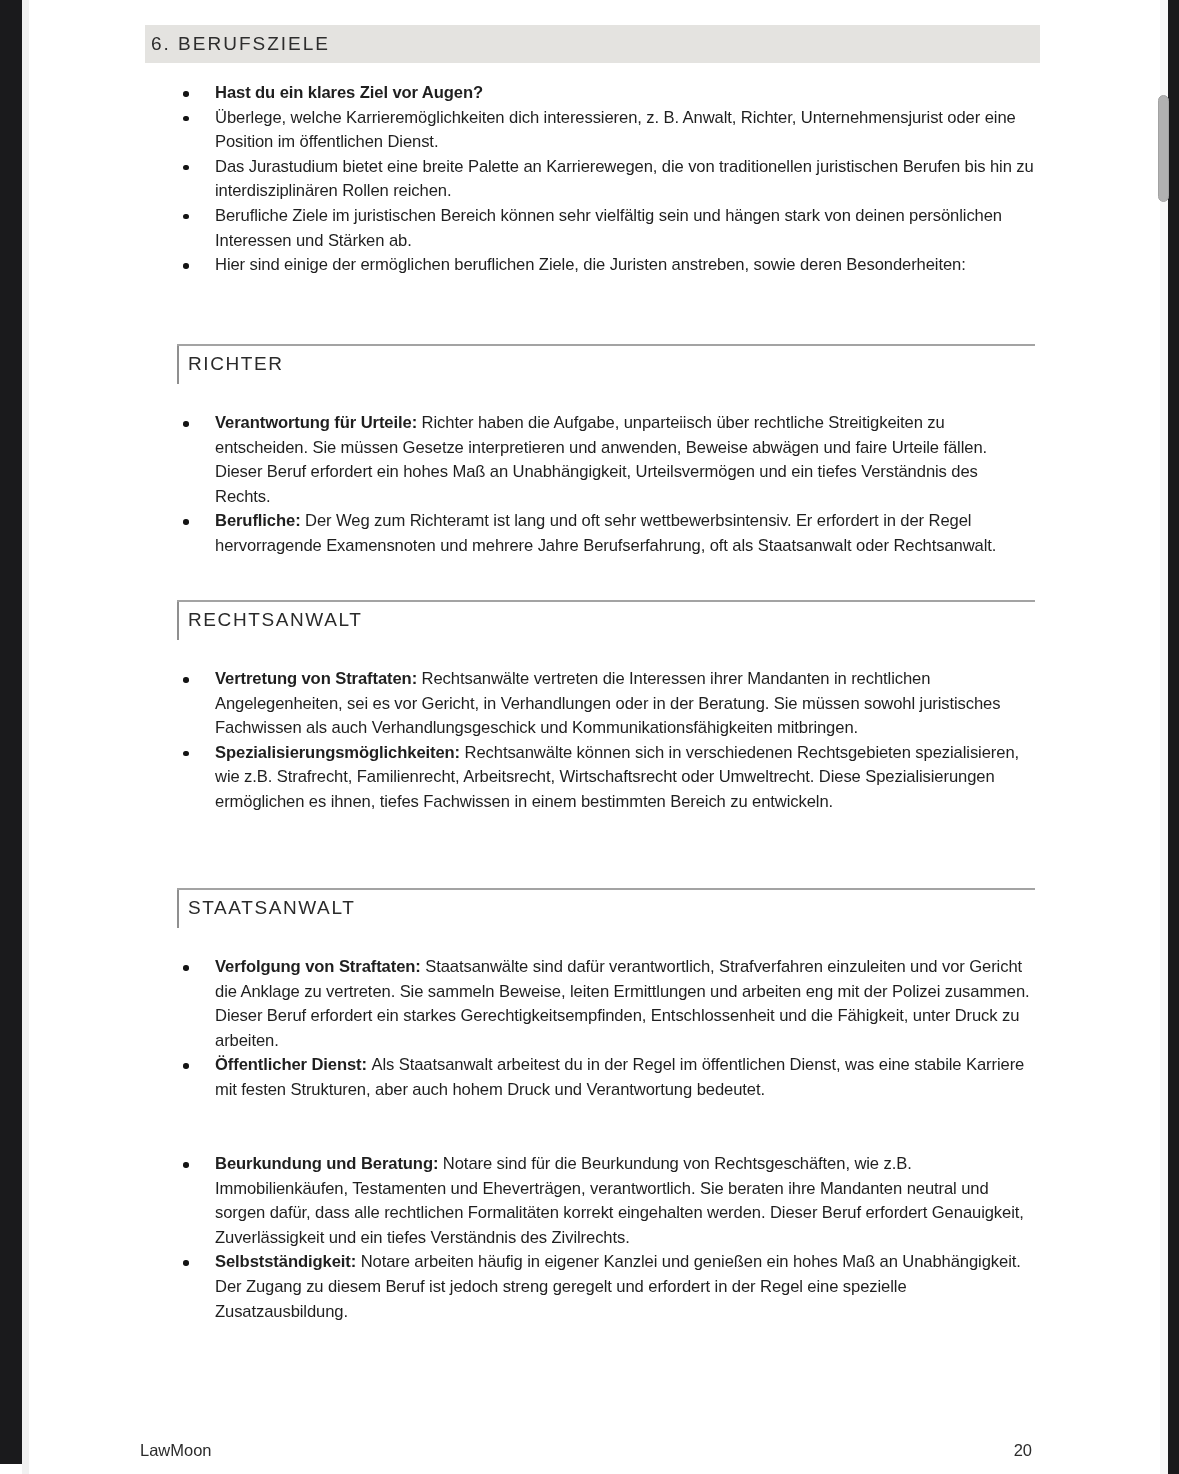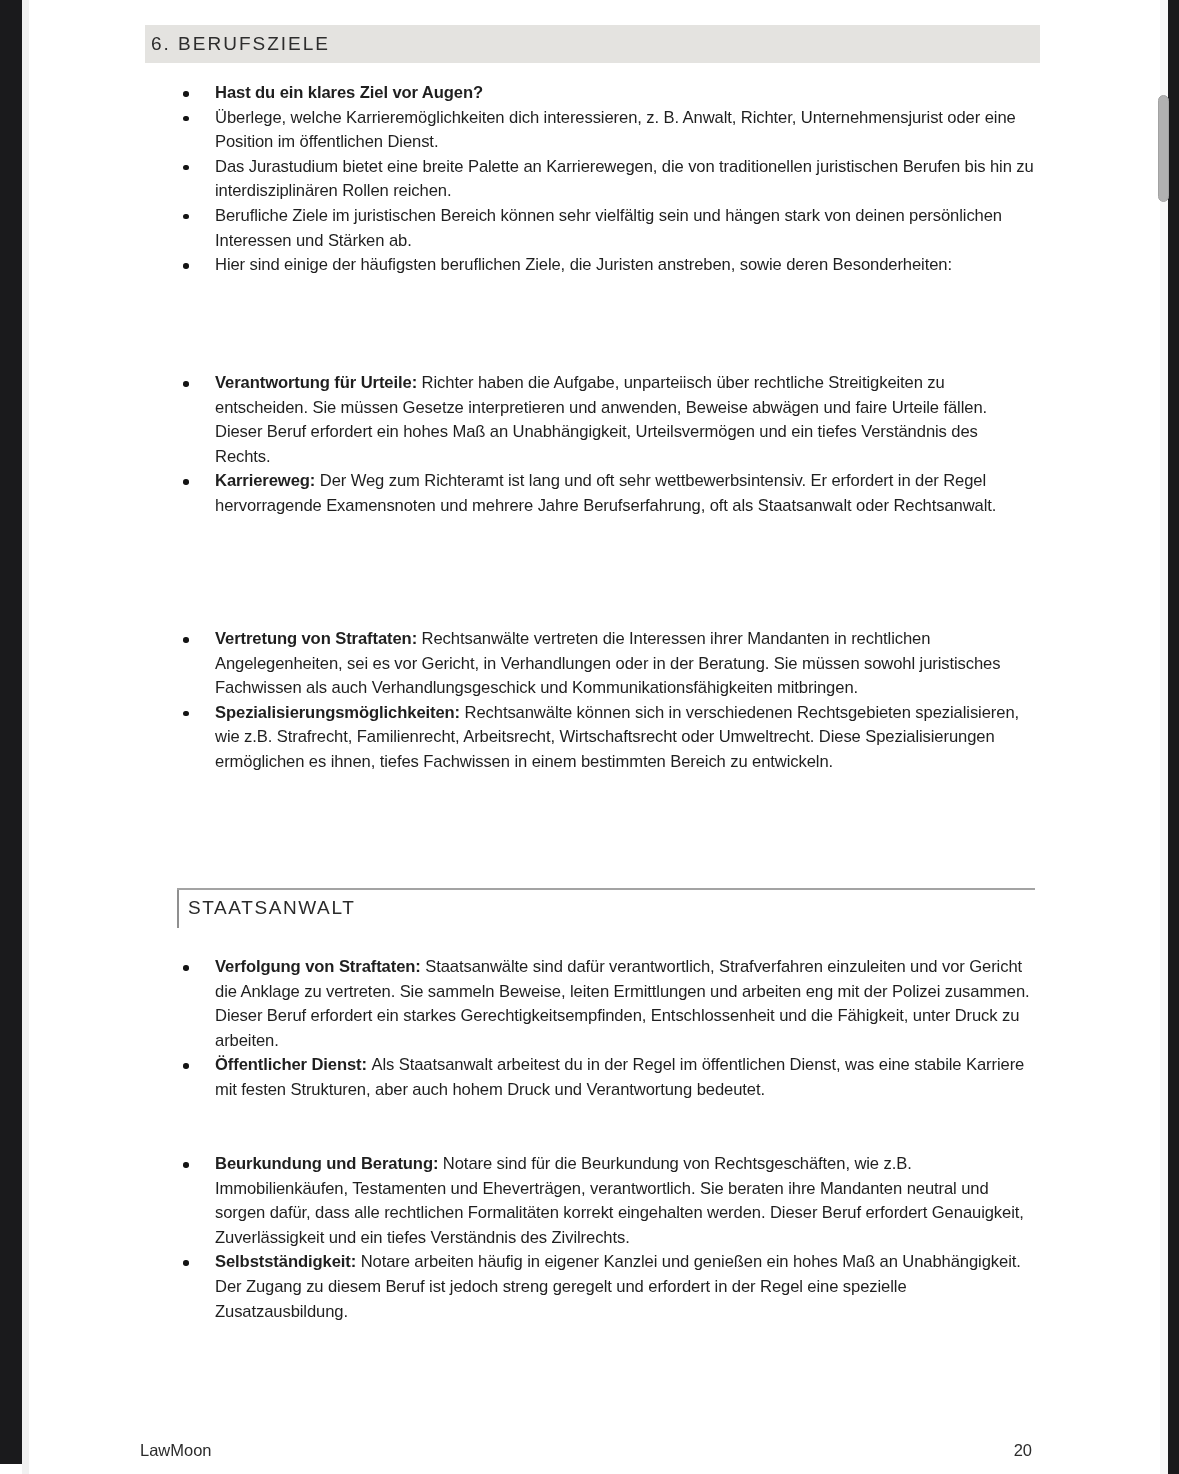--- a/index.html
+++ b/index.html
@@ -91,38 +91,44 @@
   <div class="bullet">
     <span class="dot"></span>
     <p class="txt"><b></b><span>Das Jurastudium bietet eine breite Palette an Karrierewegen, die von traditionellen juristischen Berufen bis hin zu interdisziplinären Rollen reichen.</span></p>
   </div>
   <div class="bullet">
     <span class="dot"></span>
     <p class="txt"><b></b><span>Berufliche Ziele im juristischen Bereich können sehr vielfältig sein und hängen stark von deinen persönlichen Interessen und Stärken ab.</span></p>
   </div>
   <div class="bullet">
     <span class="dot"></span>
-    <p class="txt"><b></b><span>Hier sind einige der häufigsten beruflichen Ziele, die Juristen anstreben, sowie deren Besonderheiten:</span></p>
+    <p class="txt"><b></b><span>Hier sind einige der ermöglichen beruflichen Ziele, die Juristen anstreben, sowie deren Besonderheiten:</span></p>
   </div>
 </div>
 
 <div class="section" id="sec-0">
+  <div class="section-head">
+    <span class="section-title">RICHTER</span>
+  </div>
   <div class="blist">
     <div class="bullet">
       <span class="dot"></span>
       <p class="txt"><b>Verantwortung für Urteile: </b><span>Richter haben die Aufgabe, unparteiisch über rechtliche Streitigkeiten zu entscheiden. Sie müssen Gesetze interpretieren und anwenden, Beweise abwägen und faire Urteile fällen. Dieser Beruf erfordert ein hohes Maß an Unabhängigkeit, Urteilsvermögen und ein tiefes Verständnis des Rechts.</span></p>
     </div>
     <div class="bullet">
       <span class="dot"></span>
-      <p class="txt"><b>Karriereweg: </b><span>Der Weg zum Richteramt ist lang und oft sehr wettbewerbsintensiv. Er erfordert in der Regel hervorragende Examensnoten und mehrere Jahre Berufserfahrung, oft als Staatsanwalt oder Rechtsanwalt.</span></p>
+      <p class="txt"><b>Berufliche: </b><span>Der Weg zum Richteramt ist lang und oft sehr wettbewerbsintensiv. Er erfordert in der Regel hervorragende Examensnoten und mehrere Jahre Berufserfahrung, oft als Staatsanwalt oder Rechtsanwalt.</span></p>
     </div>
   </div>
 </div>
 
 <div class="section" id="sec-1">
+  <div class="section-head">
+    <span class="section-title">RECHTSANWALT</span>
+  </div>
   <div class="blist">
     <div class="bullet">
       <span class="dot"></span>
       <p class="txt"><b>Vertretung von Straftaten: </b><span>Rechtsanwälte vertreten die Interessen ihrer Mandanten in rechtlichen Angelegenheiten, sei es vor Gericht, in Verhandlungen oder in der Beratung. Sie müssen sowohl juristisches Fachwissen als auch Verhandlungsgeschick und Kommunikationsfähigkeiten mitbringen.</span></p>
     </div>
     <div class="bullet">
       <span class="dot"></span>
       <p class="txt"><b>Spezialisierungsmöglichkeiten: </b><span>Rechtsanwälte können sich in verschiedenen Rechtsgebieten spezialisieren, wie z.B. Strafrecht, Familienrecht, Arbeitsrecht, Wirtschaftsrecht oder Umweltrecht. Diese Spezialisierungen ermöglichen es ihnen, tiefes Fachwissen in einem bestimmten Bereich zu entwickeln.</span></p>
     </div>
   </div>

